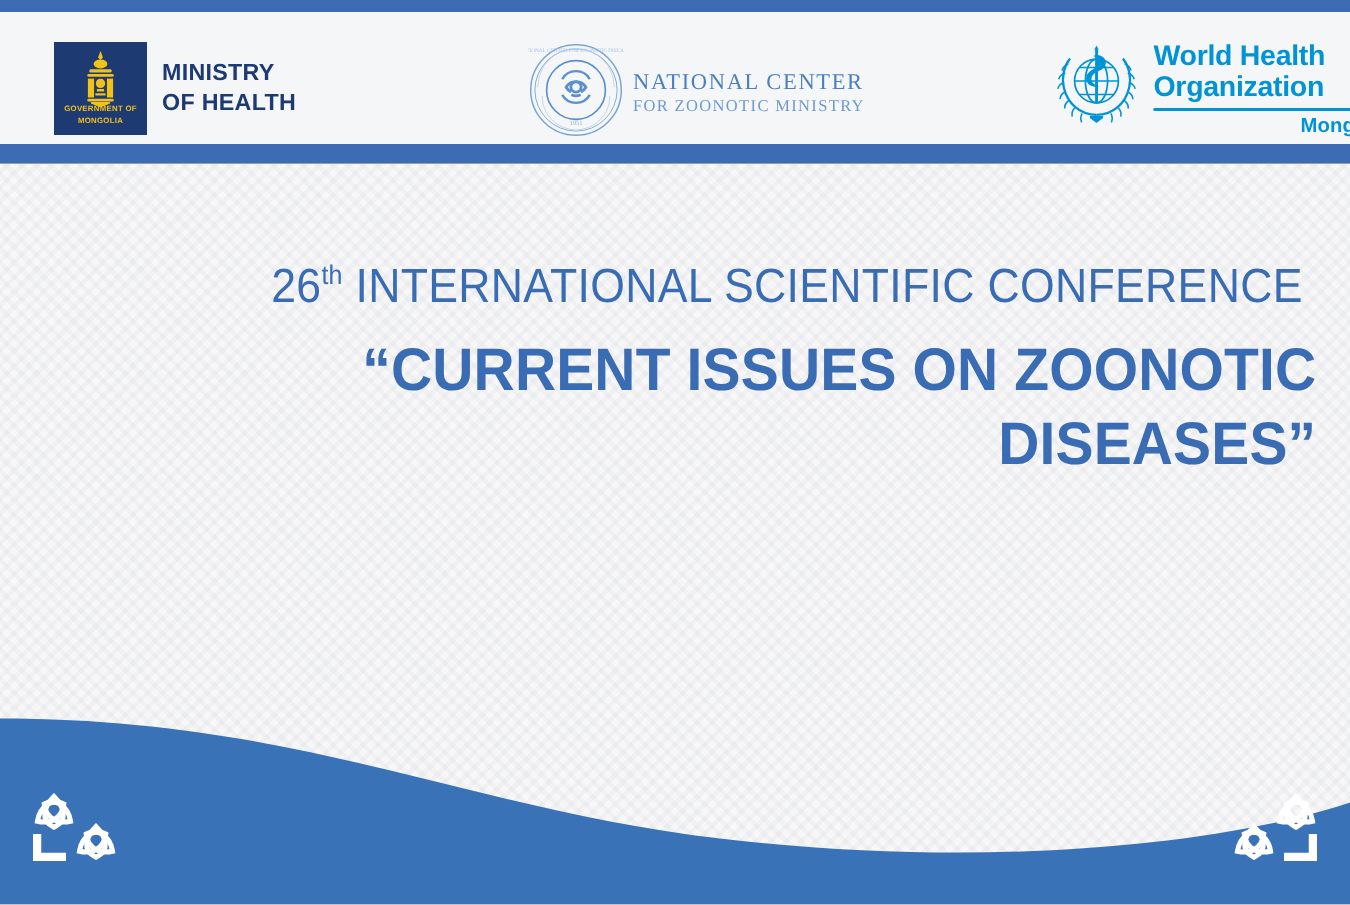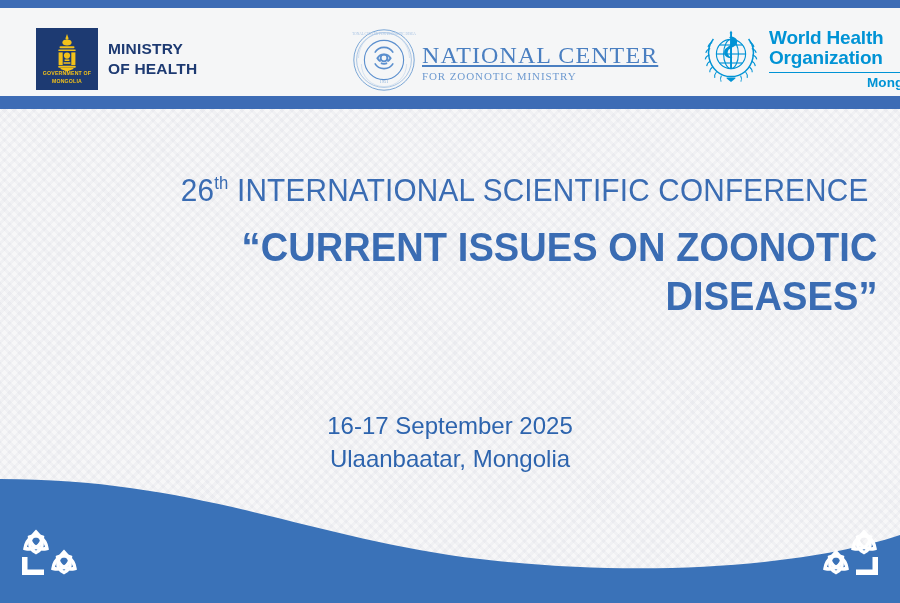--- a/index.html
+++ b/index.html
@@ -87,23 +87,22 @@
     display: flex;
     align-items: center;
   }
   .nczd-text {
     margin-left: 6px;
     color: #4a7fc1;
     font-family: "Liberation Serif", serif;
     line-height: 1.25;
   }
   .nczd-text .l1 {
-    font-size: 24px;
+    font-size: 15px;
     letter-spacing: 1.1px;
-    text-decoration: underline;
   }
   .nczd-text .l2 {
     font-size: 11px;
     letter-spacing: 0.9px;
     color: #6e9ad0;
   }
 
   .logo-who {
     position: absolute;
     left: 700px; top: 18px;
@@ -331,24 +330,20 @@
 
     <div class="title-block">
       <div class="t-line1"><span>26</span><sup>th</sup>&nbsp;<span>INTERNATIONAL SCIENTIFIC CONFERENCE</span></div>
 
       <div class="t-main">
         <div>“CURRENT ISSUES ON ZOONOTIC</div>
         <div>DISEASES”</div>
       </div>
     </div>
 
-    <div class="info-block">
-      <div>16-17 September 2025</div>
-      <div>Ulaanbaatar, Mongolia</div>
-    </div>
   </div>
 
   <div class="wave-layer">
     <svg width="900" height="160" viewBox="0 0 900 160" aria-hidden="true">
       <path d="M0 58 C 190 58, 300 110, 470 128 C 640 146, 800 132, 900 104 L900 160 L0 160 Z" fill="#dfdedb"></path>
       <path d="M0 36 C 200 36, 310 96, 480 116 C 650 136, 810 122, 900 92 L900 160 L0 160 Z" fill="#3a72b8"></path>
     </svg>
   </div>
 
   <div class="ornament left">

